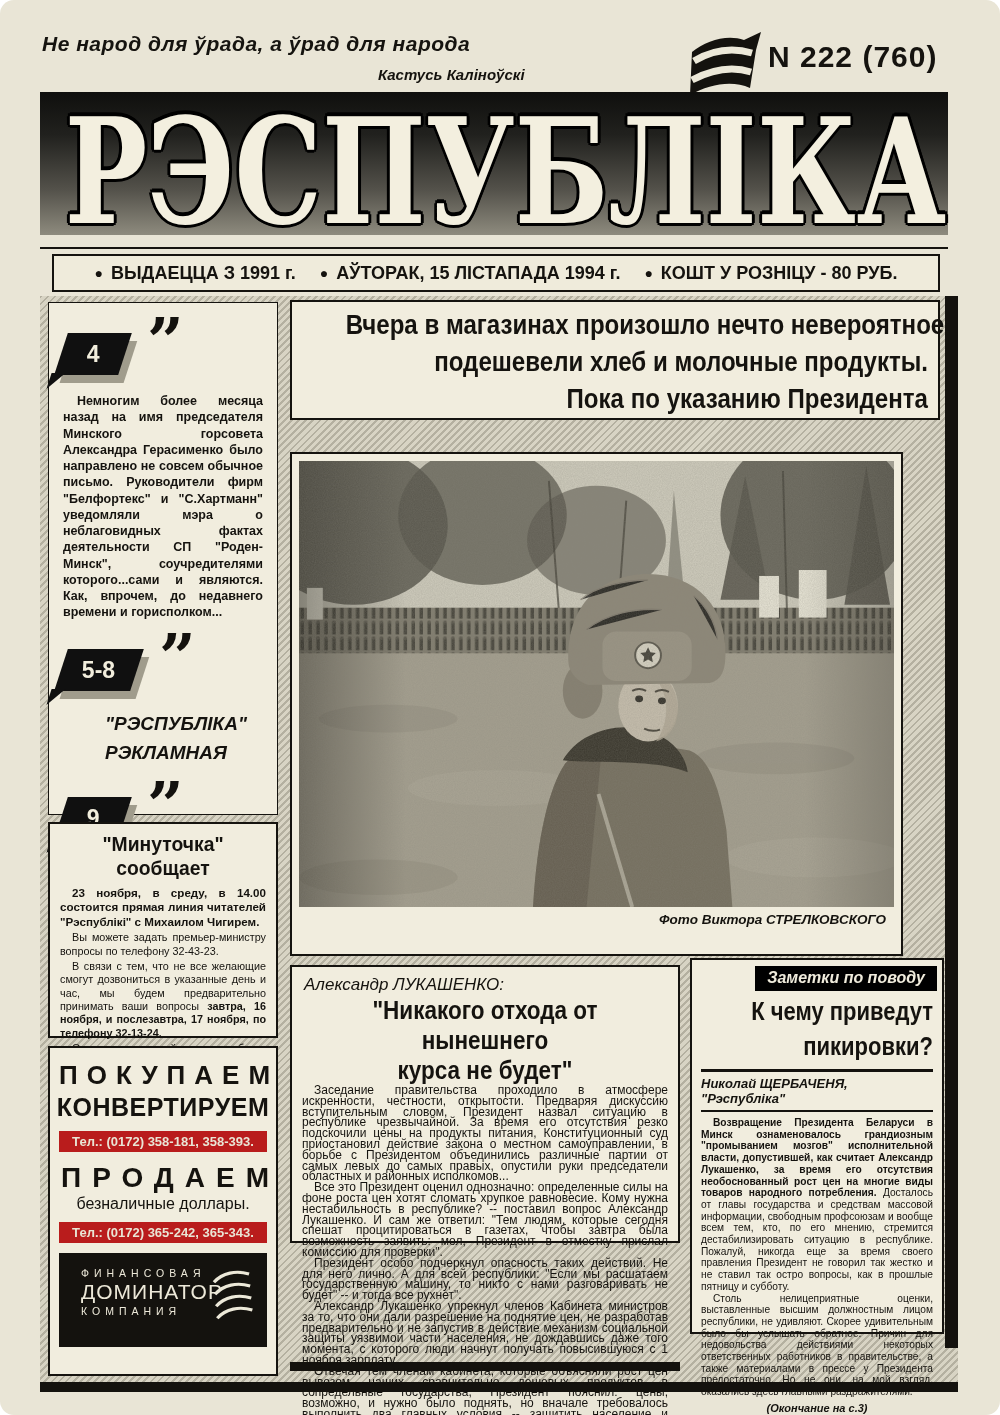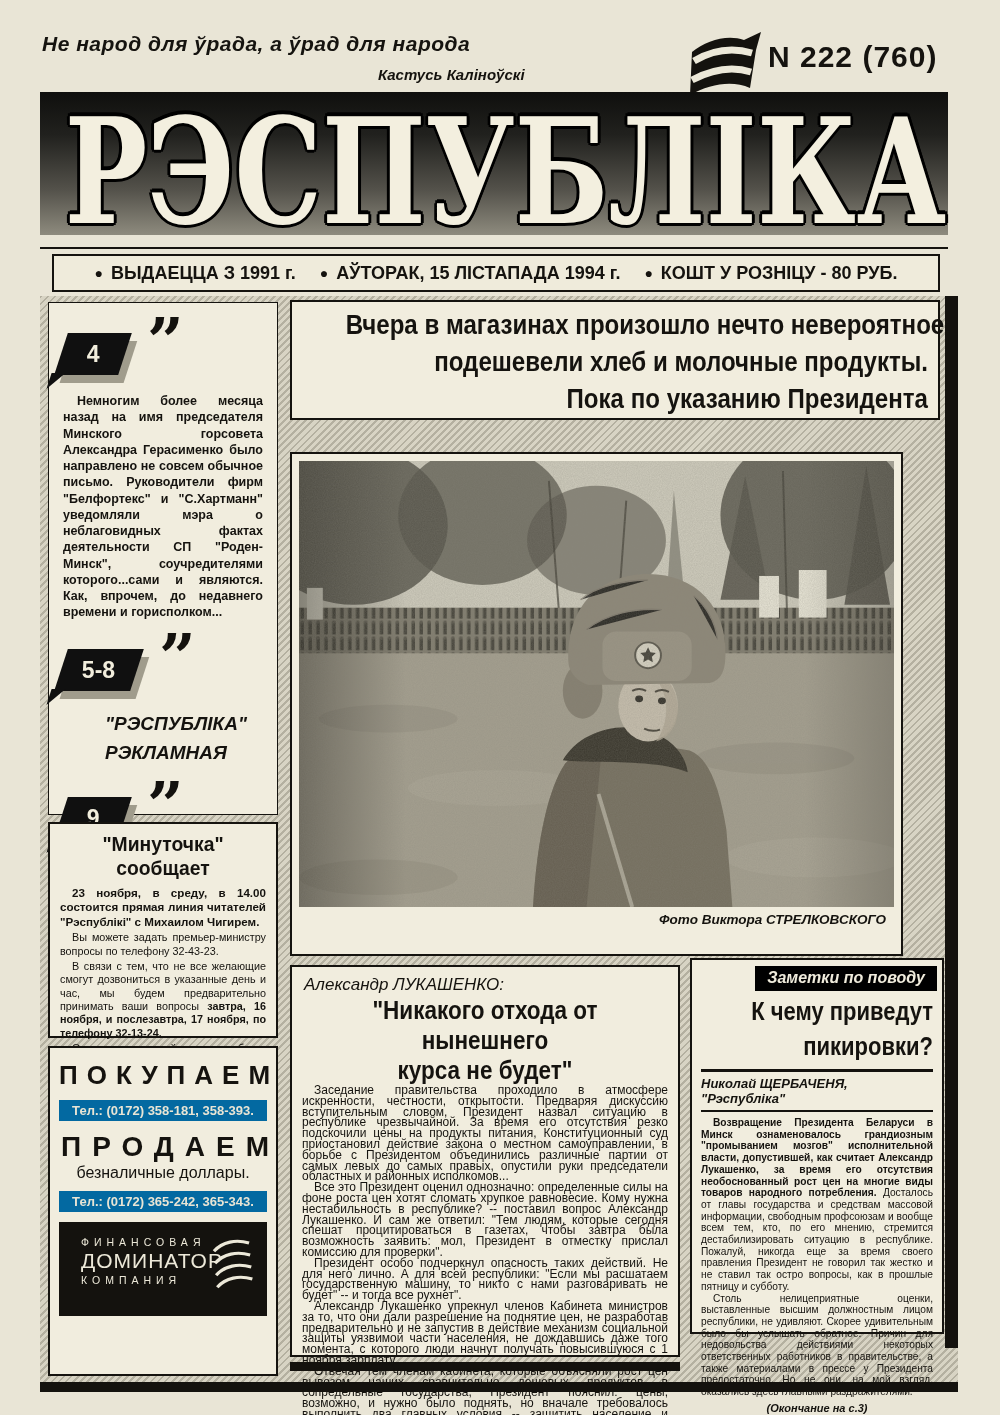--- a/index.html
+++ b/index.html
@@ -1,17 +1,17 @@
 <!DOCTYPE html>
 <html><head>
 <meta charset="utf-8">
 <style>
   html,body{margin:0;padding:0;}
   body{font-family:"Liberation Sans",sans-serif;color:#15130f;}
-  .page{position:relative;width:1000px;height:1415px;background:#e9e5d6;overflow:hidden;}
+  .page{position:relative;width:1000px;height:1415px;background:#e9e5d6;overflow:hidden;border-radius:14px;}
 
   
   .motto{position:absolute;left:42px;top:32px;font-size:21px;font-weight:bold;font-style:italic;letter-spacing:.5px;}
   .motto-attr{position:absolute;left:378px;top:66px;font-size:15px;font-weight:bold;font-style:italic;text-align:right;}
   .flag{position:absolute;left:686px;top:30px;width:80px;height:68px;}
   .issue{position:absolute;left:768px;top:40px;font-size:30px;font-weight:800;letter-spacing:1px;}
 
   .masthead{position:absolute;left:40px;top:92px;width:908px;height:143px;
     background:linear-gradient(180deg,#0f0f0d 0%,#21211e 30%,#53514a 68%,#8e8b7e 100%);
     overflow:visible;}
@@ -54,39 +54,39 @@
 
   .minut-box{left:8px;top:526px;width:230px;height:216px;padding:6px 10px;}
   .m-title{font-weight:800;font-size:21px;text-align:center;transform:scaleX(.92);margin:2px 0 6px;}
   .minut-box p{margin:0 0 2px;font-size:10.8px;line-height:1.24;text-align:justify;text-indent:12px;}
   .minut-box p.b1{font-weight:bold;font-size:11.6px;}
 
   .ad-box{left:8px;top:750px;width:230px;height:330px;text-align:center;padding:12px 0 0;}
   .ad-buy{font-size:26px;font-weight:800;letter-spacing:9px;padding-left:9px;}
   .ad-conv{font-size:25px;font-weight:800;letter-spacing:.5px;margin-top:2px;}
   .ad-cur{font-size:15px;line-height:1.38;margin-top:7px;}
-  .ad-strip{background:#0369a1;color:#e9e5d5;font-size:13px;font-weight:bold;margin:9px 9px 0;padding:3px 0;}
+  .ad-strip{background:#b91c1c;color:#e9e5d5;font-size:13px;font-weight:bold;margin:9px 9px 0;padding:3px 0;}
   .ad-sell{font-size:28px;font-weight:800;letter-spacing:11px;padding-left:11px;margin-top:10px;}
   .ad-sellsub{font-size:16px;margin-top:1px;}
   .ad-logo{background:#14120e;margin:10px 9px 0;height:94px;position:relative;color:#ece8d8;text-align:left;padding:14px 0 0 22px;box-sizing:border-box;}
   .lg-top,.lg-bottom{font-size:10.5px;letter-spacing:5px;}
   .lg-mid{font-size:21px;letter-spacing:1px;font-weight:normal;line-height:26px;}
   .lg-icon{position:absolute;right:10px;top:14px;}
 
   
   .headline-box{left:250px;top:4px;width:650px;height:120px;padding:4px 10px;}
   .hl{font-weight:800;font-size:28px;line-height:37px;white-space:nowrap;}
   .hl.c{text-align:center;transform:scaleX(.86);transform-origin:50% 50%;}
   .hl.r{text-align:right;transform:scaleX(.86);transform-origin:100% 50%;}
 
   .photo-box{left:250px;top:156px;width:613px;height:504px;padding:7px;}
   .photo{display:block;width:595px;height:446px;background:#cfccbd;}
   .caption{text-align:right;font-size:13.5px;font-weight:bold;font-style:italic;padding:5px 8px 0;}
 
-  .article-box{left:250px;top:669px;width:390px;height:392px;padding:6px 10px;}
+  .article-box{left:250px;top:669px;width:390px;height:278px;padding:6px 10px;}
   .a-kick{font-style:italic;font-size:17px;margin:2px 0 0 2px;}
   .a-hl{font-weight:800;font-size:25px;line-height:30px;text-align:center;transform:scaleX(.9);}
   .a-lead{font-weight:bold;font-size:9.8px;line-height:11px;text-align:justify;text-indent:12px;margin:6px 0 0;}
   .article-box p.ap{font-size:12px;line-height:10.8px;text-align:justify;text-indent:12px;margin:0;}
   .cont{text-align:center;font-weight:bold;font-style:italic;font-size:11px;margin-top:4px;}
 
   
   .rightcol-box{left:650px;top:662px;width:254px;height:376px;padding:6px 9px;}
   .r-kick{background:#000000;color:#f0ecdc;font-style:italic;font-weight:bold;font-size:16px;
     padding:3px 12px 4px;width:max-content;margin-left:auto;margin-right:-4px;}
@@ -194,20 +194,21 @@
     <div class="box minut-box">
       <div class="m-title">"Минуточка" сообщает</div>
       <p class="b1">23 ноября, в среду, в 14.00 состоится прямая линия читателей "Рэспублікі" с Михаилом Чигирем.</p>
       <p>Вы можете задать премьер-министру вопросы по телефону 32-43-23.</p>
       <p><span>В связи с тем, что не все желающие смогут дозвониться в указанные день и час, мы будем предварительно принимать ваши вопросы </span><b>завтра, 16 ноября, и послезавтра, 17 ноября, по телефону 32-13-24.</b></p>
       <p>Отчет о прямой линии будет опубликован в ближайших номерах газеты.</p>
     </div>
 
     <div class="box ad-box">
       <div class="ad-buy">ПОКУПАЕМ</div>
+      <div class="ad-conv">КОНВЕРТИРУЕМ</div>
       <div class="ad-strip">Тел.: (0172) 358-181, 358-393.</div>
       <div class="ad-sell">ПРОДАЕМ</div>
       <div class="ad-sellsub">безналичные доллары.</div>
       <div class="ad-strip">Тел.: (0172) 365-242, 365-343.</div>
       <div class="ad-logo">
         <div class="lg-top">ФИНАНСОВАЯ</div>
         <div class="lg-mid">ДОМИНАТОР</div>
         <div class="lg-bottom">КОМПАНИЯ</div>
         <div class="lg-icon">
           <svg width="46" height="62" viewBox="0 0 46 62">

